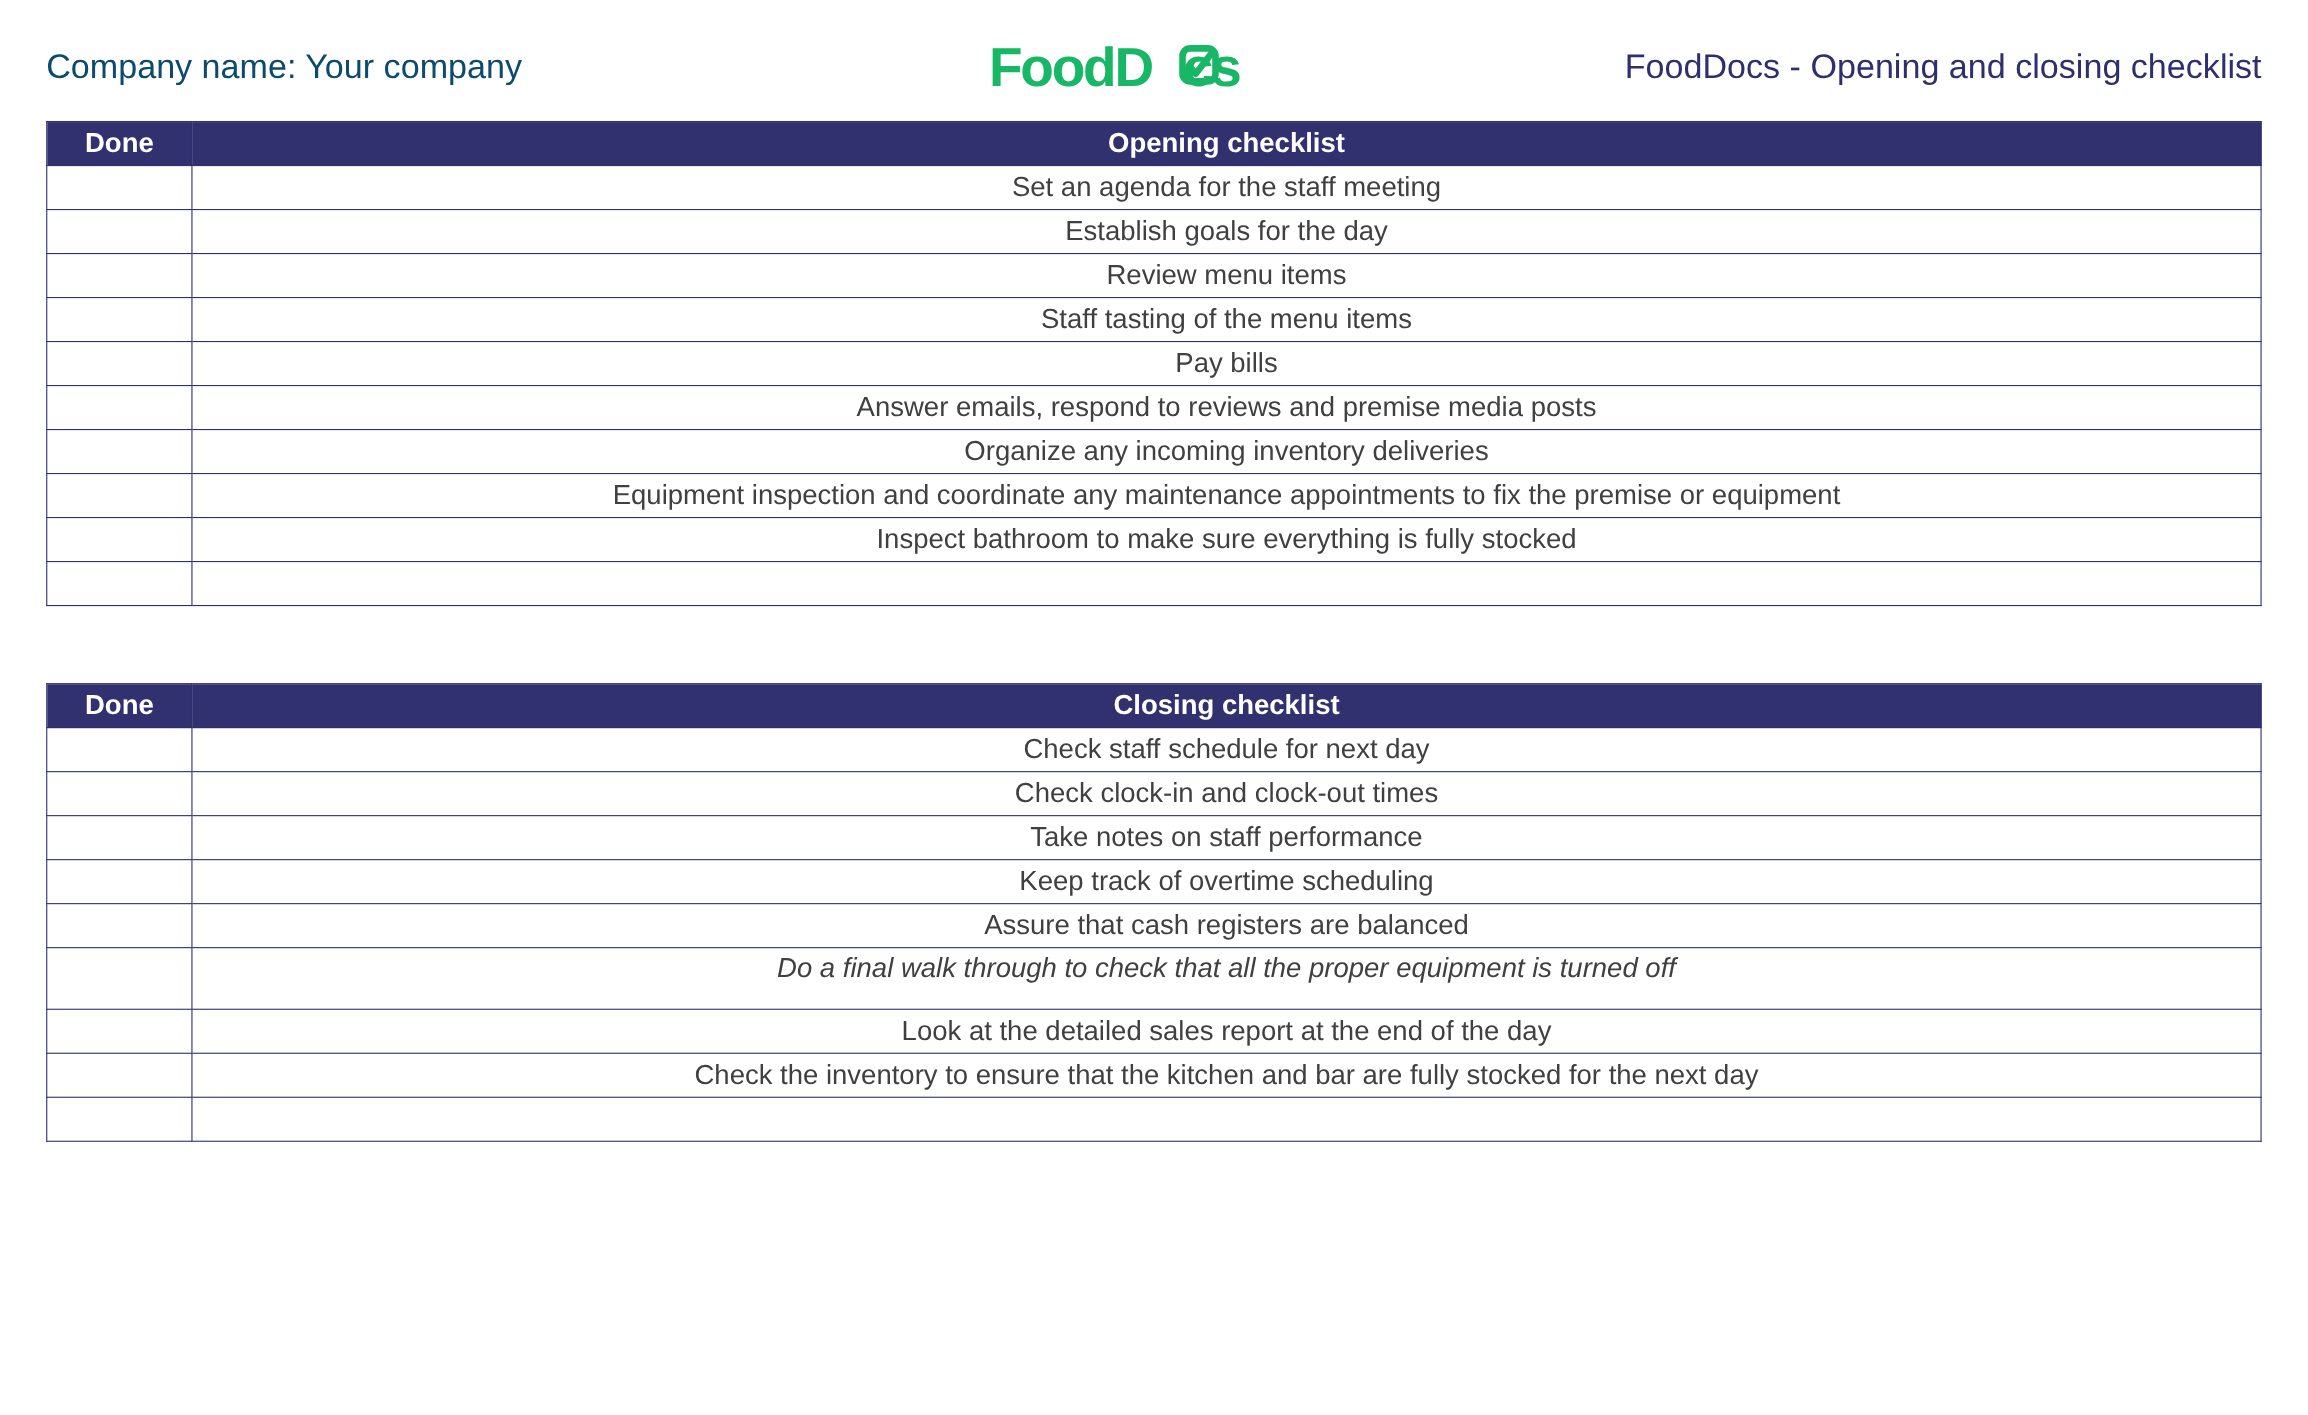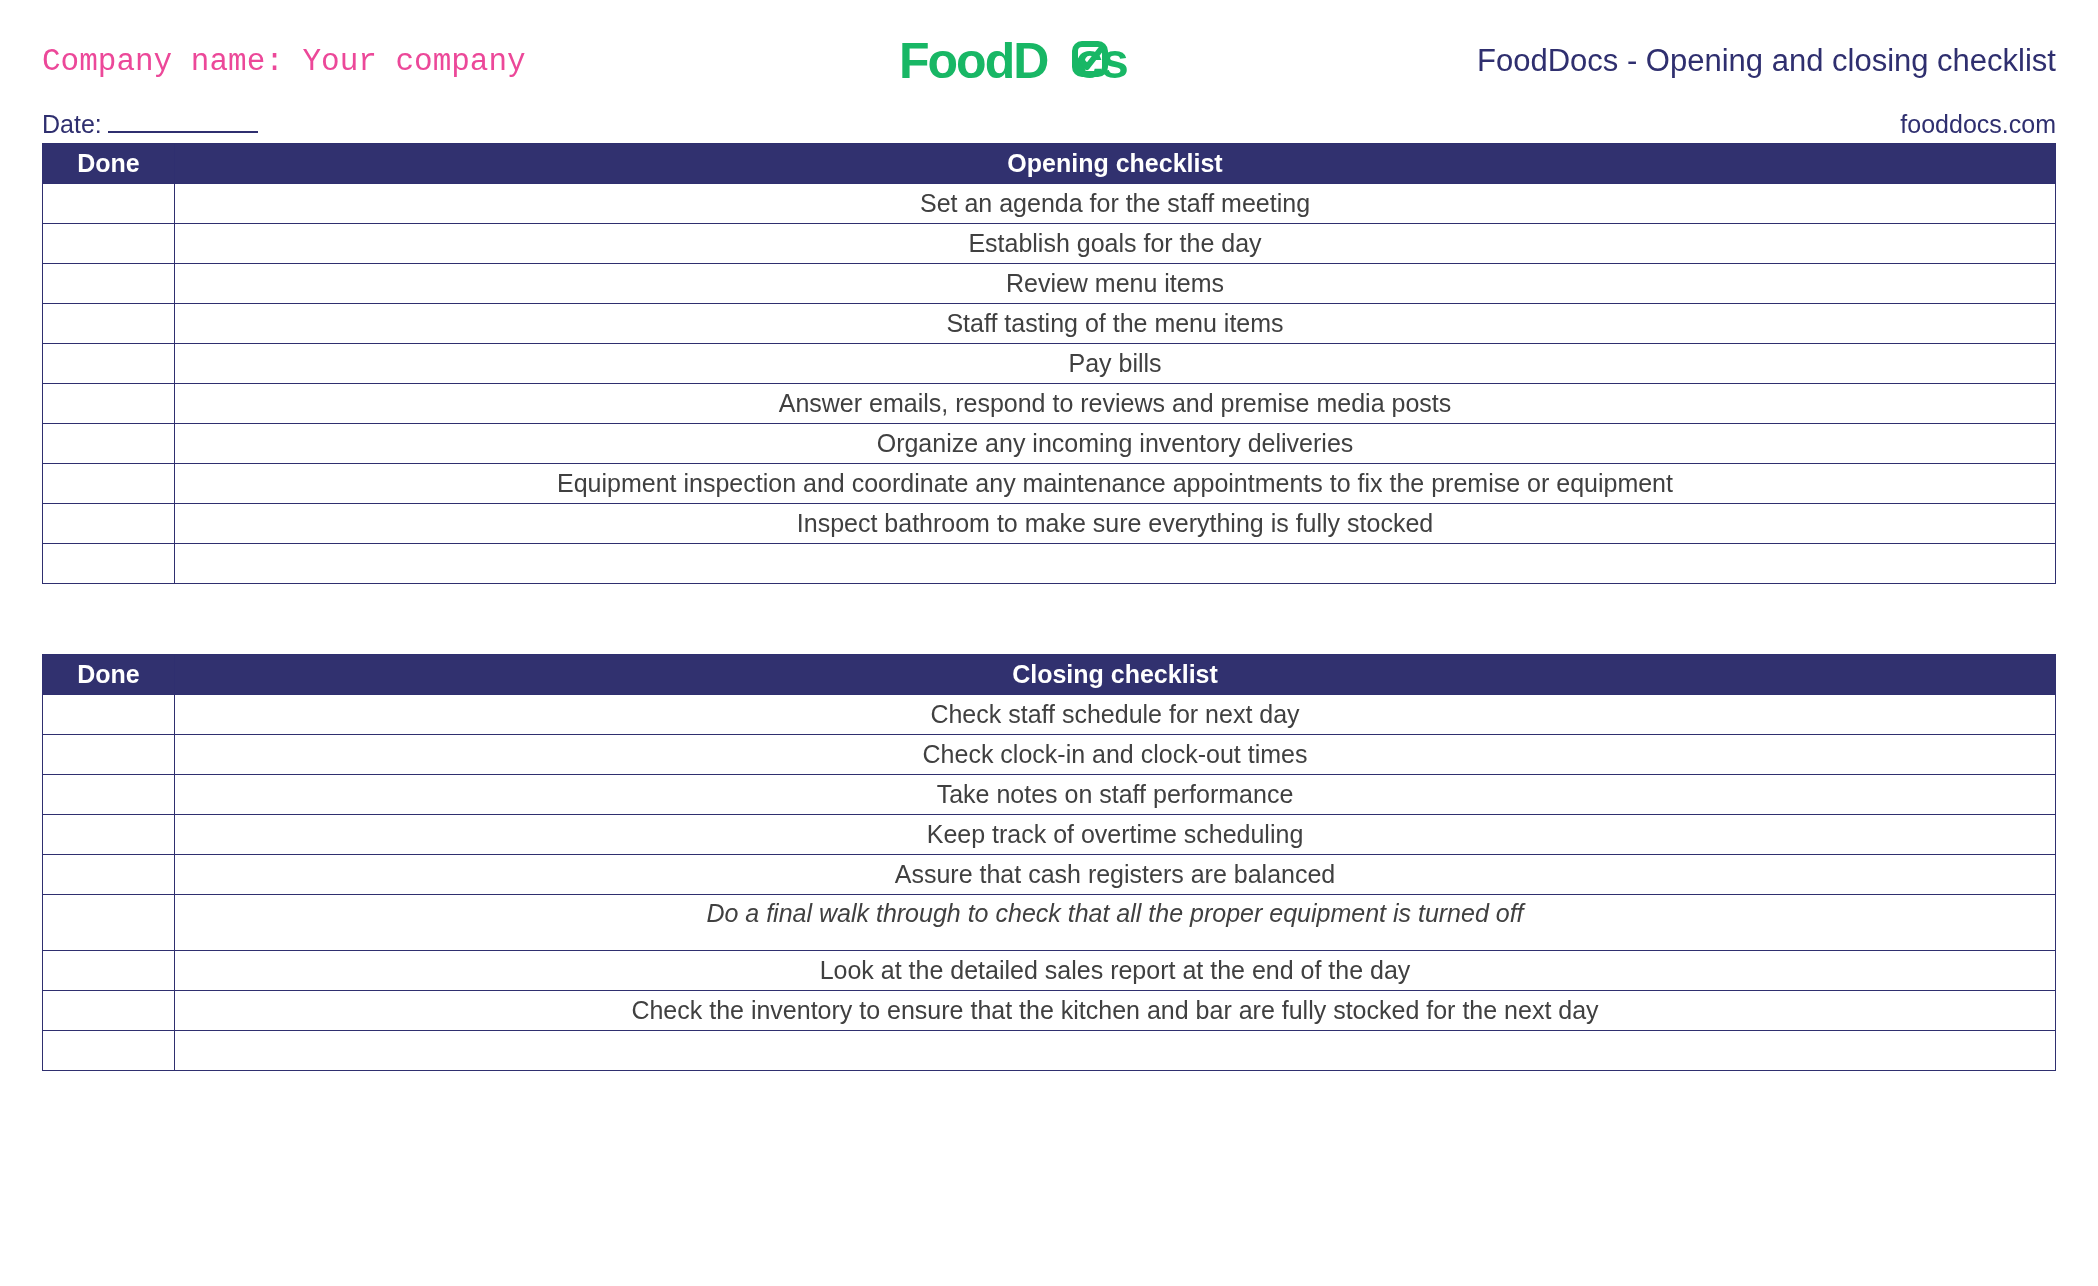--- a/index.html
+++ b/index.html
@@ -15,23 +15,22 @@
     padding: 30px 42px 40px 42px;
   }
   .header-row {
     display: flex;
     align-items: center;
     justify-content: space-between;
     margin-bottom: 18px;
   }
   .company {
     font-size: 31px;
-    color: #ec4899;
+    color: #0c4a6e;
     flex: 1;
-    font-family: Liberation Mono, monospace;
   }
   .logo-wrap {
     flex: 1;
     display: flex;
     justify-content: center;
   }
   .doc-title {
     font-size: 31px;
     color: #2f2f6f;
     flex: 1;
@@ -101,26 +100,20 @@
 
         <g transform="translate(176,14)">
           <rect x="0" y="0" width="30" height="30" rx="7" ry="7" fill="none" stroke="#18b765" stroke-width="6"></rect>
           <path d="M6 16 l6 7 l14 -18" fill="none" stroke="#18b765" stroke-width="6" stroke-linecap="round" stroke-linejoin="round"></path>
         </g>
       </svg>
     </div>
     <div class="doc-title">FoodDocs - Opening and closing checklist</div>
   </div>
 
-  <div class="subheader-row">
-    <div class="date-field">
-      <span>Date:</span><span class="blank"></span>
-    </div>
-    <div class="website">fooddocs.com</div>
-  </div>
 
   <table class="checklist">
     <thead>
       <tr>
         <th class="done-col">Done</th>
         <th>Opening checklist</th>
       </tr>
     </thead>
     <tbody>
         <tr>

